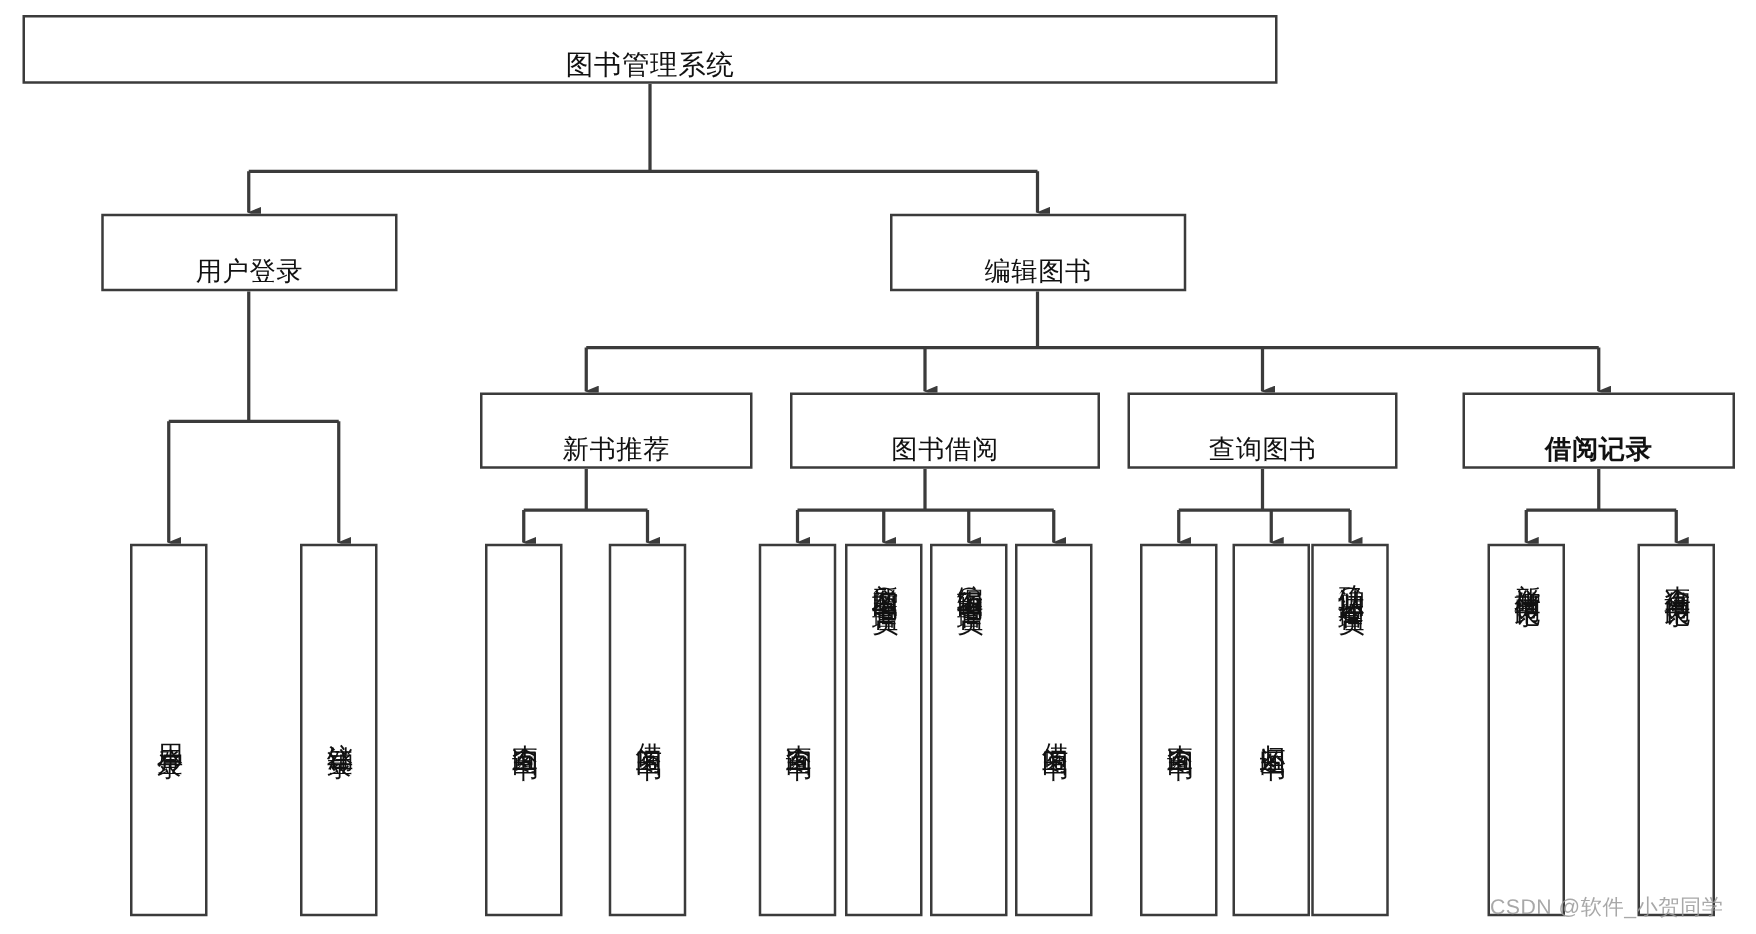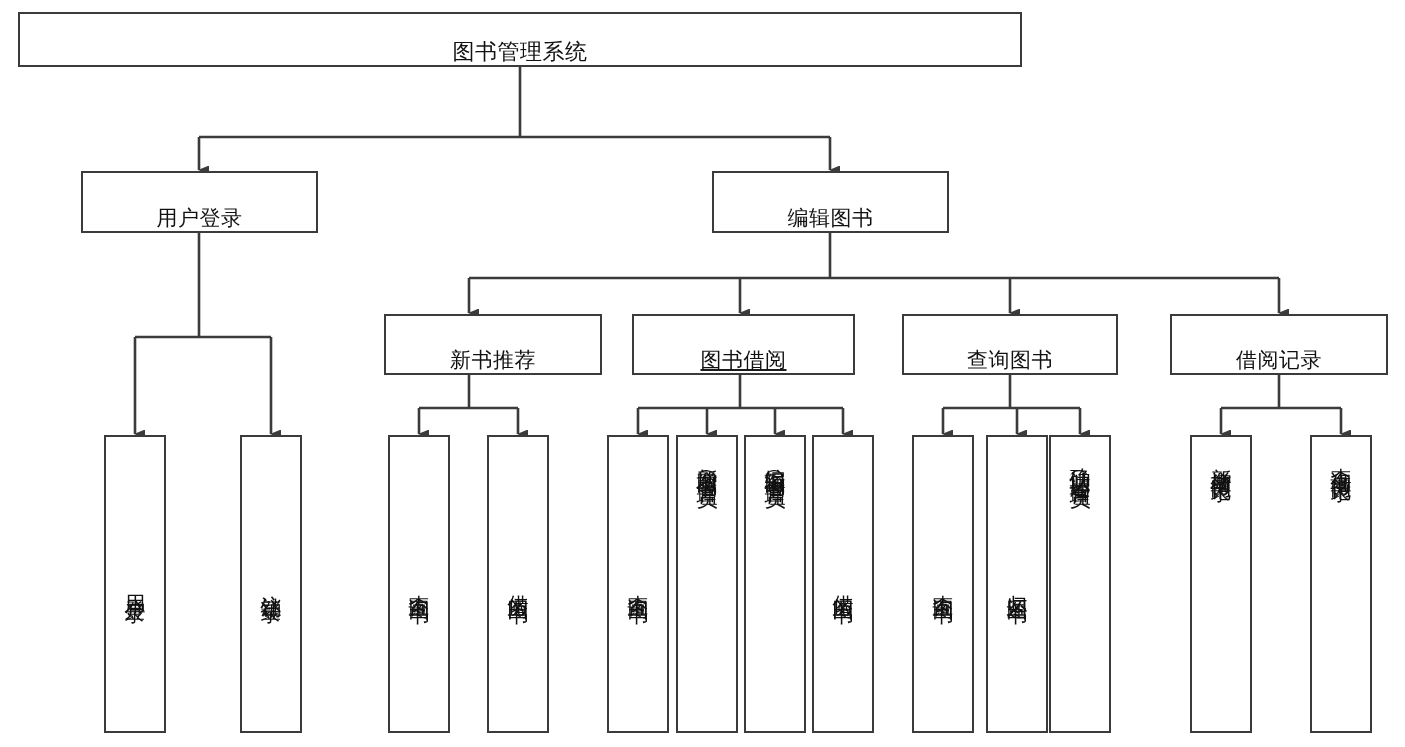--- a/index.html
+++ b/index.html
@@ -138,27 +138,27 @@
         <span class="node-label">用户登录</span>
       </div>
       <div class="node horiz" style="left: 712px; top: 171px; width: 237px; height: 62px;">
         <span class="node-label">编辑图书</span>
       </div>
     </div>
   <div id="nodes-level2">
       <div class="node horiz" style="left: 360px; top: 314px; width: 218px; height: 61px; margin-left: 24px;">
         <span class="node-label">新书推荐</span>
       </div>
-      <div class="node horiz" style="left: 632px; top: 314px; width: 223px; height: 61px; text-decoration: underline;">
+      <div class="node horiz" style="left: 632px; top: 314px; width: 248px; height: 61px;">
         <span class="node-label">图书借阅</span>
       </div>
       <div class="node horiz" style="left: 902px; top: 314px; width: 216px; height: 61px;">
         <span class="node-label">查询图书</span>
       </div>
-      <div class="node horiz" style="left: 1170px; top: 314px; width: 218px; height: 61px;">
+      <div class="node horiz" style="left: 1170px; top: 314px; width: 218px; height: 61px; font-weight: bold;">
         <span class="node-label">借阅记录</span>
       </div>
     </div>
   <div id="nodes-leaves">
       <div class="node vert mid" style="left: 104px; top: 435px; width: 62px; height: 298px;">
         <span class="node-label">用户登录</span>
       </div>
       <div class="node vert mid" style="left: 240px; top: 435px; width: 62px; height: 298px;">
         <span class="node-label">注销登录</span>
       </div>
@@ -190,13 +190,14 @@
         <span class="node-label">确认归还（管理员）</span>
       </div>
       <div class="node vert" style="left: 1190px; top: 435px; width: 62px; height: 298px;">
         <span class="node-label">新增借阅记录</span>
       </div>
       <div class="node vert" style="left: 1310px; top: 435px; width: 62px; height: 298px;">
         <span class="node-label">查询借阅记录</span>
       </div>
     </div>
 
+  <div id="watermark">CSDN @软件_小贺同学</div>
 </div>
 
 </body></html>

